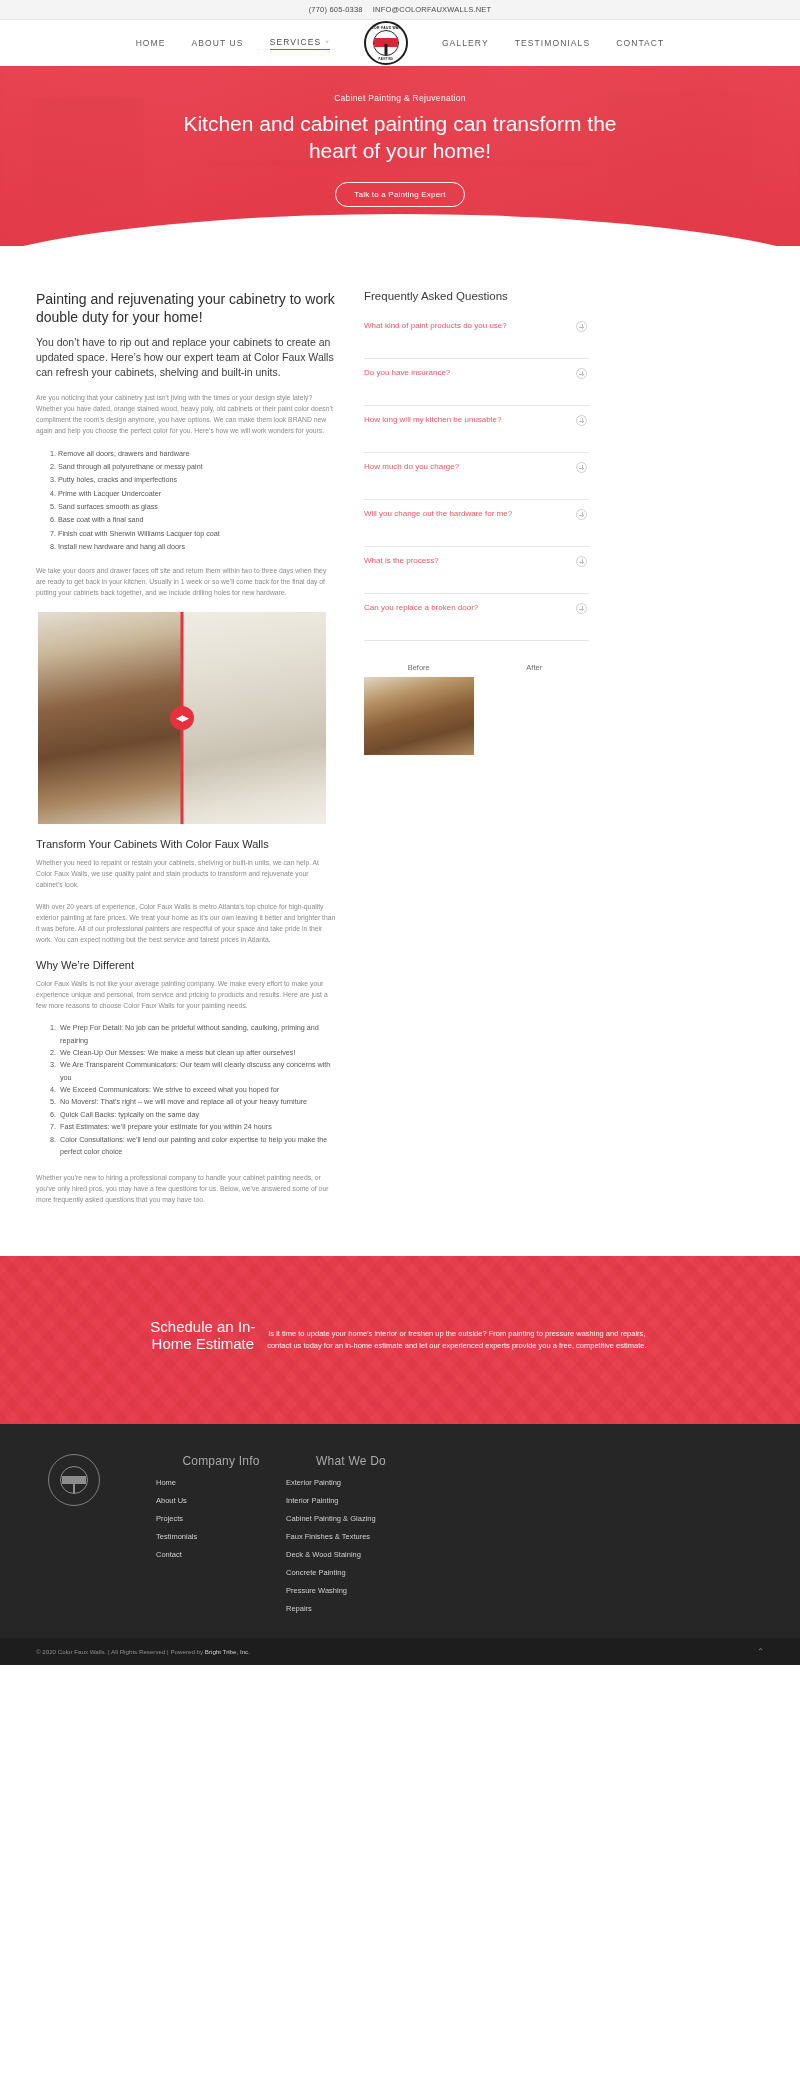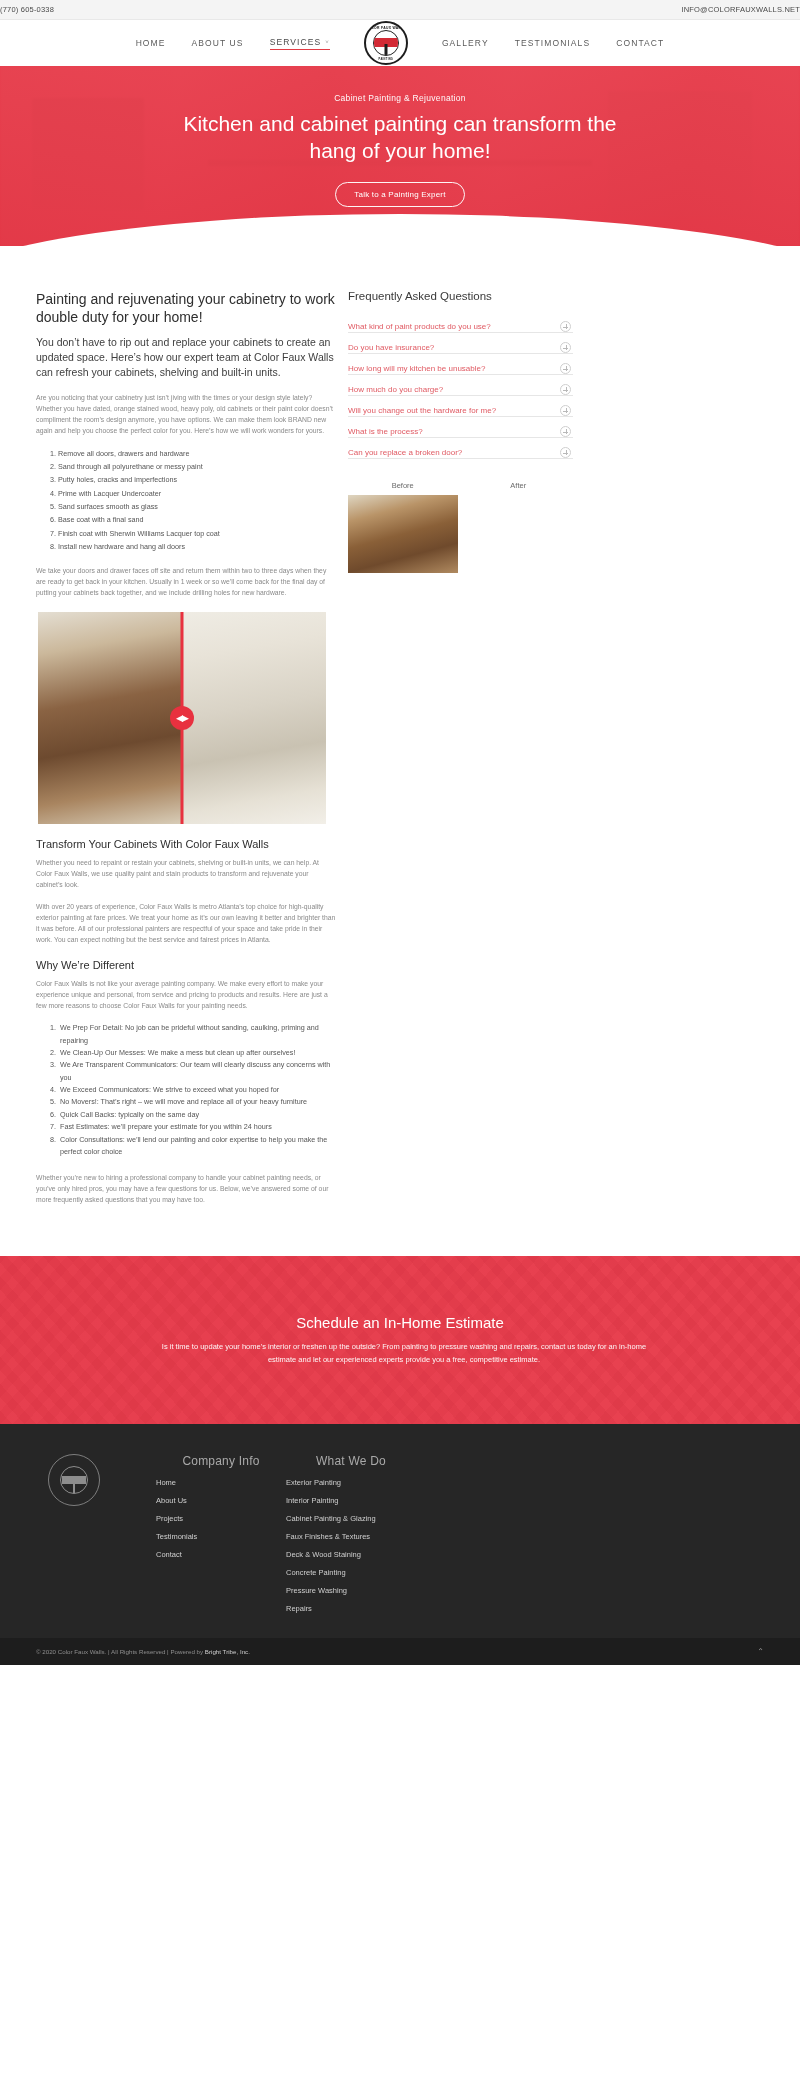--- a/index.html
+++ b/index.html
@@ -7,21 +7,21 @@
   body {
     font-family:"Liberation Sans", sans-serif;
     background:#ffffff;
     color:#333;
     width:800px;
     overflow-x:hidden;
   }
   
   .topbar {
     height:20px; background:#f4f4f4; border-bottom:1px solid #e8e8e8;
-    display:flex; align-items:center; justify-content:space-between; gap:10px;
+    display:flex; align-items:center; justify-content:center; gap:10px;
     font-size:7.5px; color:#4a4a4a; letter-spacing:.2px;
   }
   .topbar span { white-space:nowrap; }
   
   .navbar {
     height:46px; background:#fff; display:flex; align-items:center;
     justify-content:center; position:relative;
   }
   .nav-links { display:flex; align-items:center; gap:26px; }
   .nav-link {
@@ -92,21 +92,21 @@
   .hero-title {
     font-size:21px; font-weight:400; line-height:1.28; max-width:480px;
   }
   .hero-btn {
     margin-top:18px; border:1px solid rgba(255,255,255,.95); border-radius:20px;
     padding:7px 18px; font-size:8px; color:#fff; background:transparent;
     cursor:pointer; letter-spacing:.2px; font-family:inherit;
   }
   
   .main {
-    width:800px; padding:44px 36px 0 36px; display:flex; gap:12px; align-items:flex-start;
+    width:800px; padding:44px 36px 0 36px; display:flex; gap:28px; align-items:flex-start;
   }
   .col-left { width:300px; }
   .col-right { width:225px; }
   h2.section-title {
     font-size:14px; font-weight:400; color:#2e2e2e; line-height:1.32; margin-bottom:8px;
   }
   p.lead { font-size:10.5px; line-height:1.42; color:#3e3e3e; margin-bottom:12px; }
   p.small { font-size:6.8px; line-height:1.62; color:#8a8a8a; margin-bottom:11px; }
   ol.steps { margin:0 0 12px 22px; }
   ol.steps li { font-size:7.2px; line-height:1.85; color:#555; }
@@ -134,22 +134,22 @@
   }
   .ba-handle {
     position:absolute; left:50%; top:50%; transform:translate(-50%,-50%);
     width:24px; height:24px; border-radius:50%; background:#e8313f;
     display:flex; align-items:center; justify-content:center; color:#fff;
     font-size:9px; z-index:5; cursor:ew-resize; letter-spacing:-1px;
   }
   
   h2.faq-title { font-size:11.5px; font-weight:400; color:#3a3a3a; margin-bottom:10px; }
   .faq-item {
-    display:flex; align-items:flex-end; justify-content:space-between;
-    border-bottom:1px solid #e6e6e6; padding:9px 2px 0 0; cursor:pointer;
+    display:flex; align-items:flex-start; justify-content:space-between;
+    border-bottom:1px solid #e6e6e6; padding:9px 2px 26px 0; cursor:pointer;
   }
   .faq-q { font-size:8px; color:#e05a63; line-height:1.3; padding-right:8px; }
   .faq-plus {
     width:11px; height:11px; border-radius:50%; border:1px solid #cfcfcf;
     position:relative; flex:0 0 auto;
   }
   .faq-plus::before, .faq-plus::after {
     content:""; position:absolute; background:#b9b9b9;
   }
   .faq-plus::before { left:2px; right:2px; top:4.5px; height:1px; }
@@ -172,21 +172,21 @@
   }
   .cta-photo {
     position:absolute; inset:0;
     background:
       repeating-linear-gradient(48deg, rgba(140,40,50,.28) 0 9px, rgba(255,255,255,.06) 9px 18px),
       repeating-linear-gradient(-48deg, rgba(140,40,50,.22) 0 9px, rgba(255,255,255,.05) 9px 18px),
       linear-gradient(120deg,#d8404e,#e4505c);
   }
   .cta-tint { position:absolute; inset:0; background:rgba(232,58,74,.80); }
   .cta-inner {
-    position:relative; z-index:3; height:100%; display:flex; flex-direction:column;
+    position:relative; z-index:3; height:100%; display:flex; flex-direction:row;
     align-items:center; justify-content:center; color:#fff; text-align:center; padding:0 150px;
   }
   .cta-title { font-size:15px; font-weight:400; margin-bottom:10px; }
   .cta-text { font-size:7.5px; line-height:1.65; opacity:.95;margin-left:8px; }
   
   .footer { background:#262626; padding:30px 36px 16px 36px; display:flex; gap:0; }
   .f-logo-col { width:120px; }
   .f-logo {
     width:52px; height:52px; border-radius:50%; border:1.5px solid #7e7e7e;
     display:flex; align-items:center; justify-content:center; position:relative;
@@ -243,21 +243,21 @@
 </div>
 
 <div class="hero">
   <div class="hero-photo">
     <div class="hero-shelf"></div>
     <div class="hero-shelf2"></div>
   </div>
   <div class="hero-tint"></div>
   <div class="hero-inner">
     <div class="hero-eyebrow">Cabinet Painting &amp; Rejuvenation</div>
-    <div class="hero-title">Kitchen and cabinet painting can transform the hang of your home!</div>
+    <div class="hero-title">Kitchen and cabinet painting can transform the heart of your home!</div>
     <button class="hero-btn">Talk to a Painting Expert</button>
   </div>
   <div class="hero-curve"></div>
 </div>
 
 <div class="main">
 
   <div class="col-left">
     <h2 class="section-title">Painting and rejuvenating your cabinetry to work double duty for your home!</h2>
     <p class="lead">You don’t have to rip out and replace your cabinets to create an updated space. Here’s how our expert team at Color Faux Walls can refresh your cabinets, shelving and built-in units.</p>

